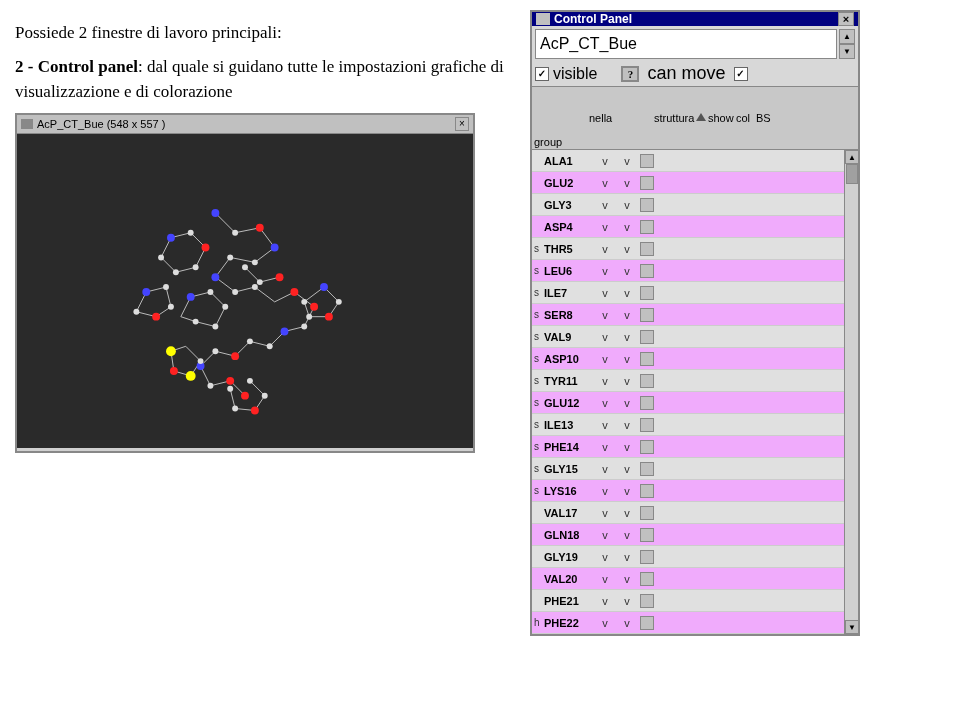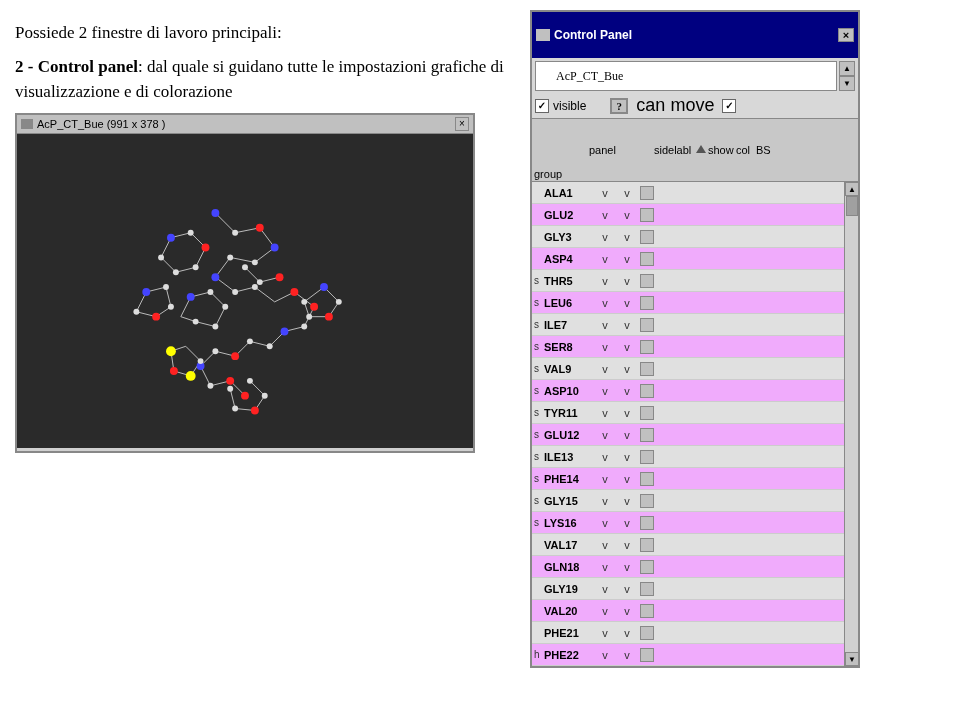--- a/index.html
+++ b/index.html
@@ -104,21 +104,21 @@
       display: flex;
       flex-direction: column;
     }
 
     .cp-titlebar {
       background: #000080;
       color: white;
       display: flex;
       align-items: center;
       justify-content: space-between;
-      padding: 16px 4px;
+      padding: 0 4px;
       font-family: Arial, sans-serif;
       font-size: 12px;
       font-weight: bold;
     }
 
     .cp-title-left {
       display: flex;
       align-items: center;
       gap: 4px;
     }
@@ -141,23 +141,23 @@
       justify-content: center;
       font-size: 11px;
       font-weight: bold;
       cursor: pointer;
     }
 
     .cp-name-row {
       background: #ffffff;
       border: 1px solid #888;
       margin: 3px;
-      padding: 2px 20px;
-      font-family: Liberation Serif, serif;
-      font-size: 12px;
+      padding: 2px 4px;
+      font-family: Liberation Sans, sans-serif;
+      font-size: 16px;
       display: flex;
       align-items: center;
       justify-content: space-between;
     }
 
     .cp-scroll-arrow {
       width: 14px;
       height: 14px;
       background: #c0c0c0;
       border: 1px solid #888;
@@ -184,21 +184,21 @@
       background: white;
       display: flex;
       align-items: center;
       justify-content: center;
       font-size: 10px;
       flex-shrink: 0;
     }
 
     .cp-visible-label {
       font-family: Arial, sans-serif;
-      font-size: 12px;
+      font-size: 16px;
     }
 
     .cp-question-btn {
       width: 18px;
       height: 16px;
       background: #c0c0c0;
       border: 2px solid #888;
       display: flex;
       align-items: center;
       justify-content: center;
@@ -344,21 +344,21 @@
 
     <p>
       <strong>2 - Control panel</strong><span>: dal quale si guidano tutte le impostazioni grafiche di visualizzazione e di colorazione</span>
     </p>
 
 
     <div class="graphic-window-frame">
       <div class="graphic-window-titlebar">
         <div class="graphic-window-title-left">
           <span class="gw-title-icon"></span>
-          <span>AcP_CT_Bue (991 x 378 )</span>
+          <span>AcP_CT_Bue (548 x 557 )</span>
         </div>
         <div class="gw-close-btn">×</div>
       </div>
       <div class="protein-canvas">
         
         <svg class="protein-svg" viewBox="0 0 460 318" xmlns="http://www.w3.org/2000/svg">
 
           <rect width="460" height="318" fill="#2a2a2a"></rect>
 
           <g stroke="#cccccc" stroke-width="1" fill="none" opacity="0.9">
@@ -517,22 +517,22 @@
         <span class="cp-visible-label">visible</span>
         <div class="cp-question-btn">?</div>
         <span class="cp-canmove-label">can move</span>
         <div class="cp-checkbox" style="margin-left:4px;">
           <span class="check-mark">✓</span>
         </div>
       </div>
 
       <div class="cp-header-row">
         <span class="cp-header-group">group</span>
-        <span class="cp-header-show">panel</span>
-        <span class="cp-header-sidelabel">sidelabl</span>
+        <span class="cp-header-show">nella</span>
+        <span class="cp-header-sidelabel">struttura</span>
         <span class="cp-header-separator">
           <svg width="14" height="12" viewBox="0 0 14 12">
             <polygon points="7,2 12,10 2,10" fill="#555"></polygon>
           </svg>
         </span>
         <span class="cp-header-ribn">show</span>
         <span class="cp-header-col">col</span>
         <span class="cp-header-bs">BS</span>
       </div>
 

